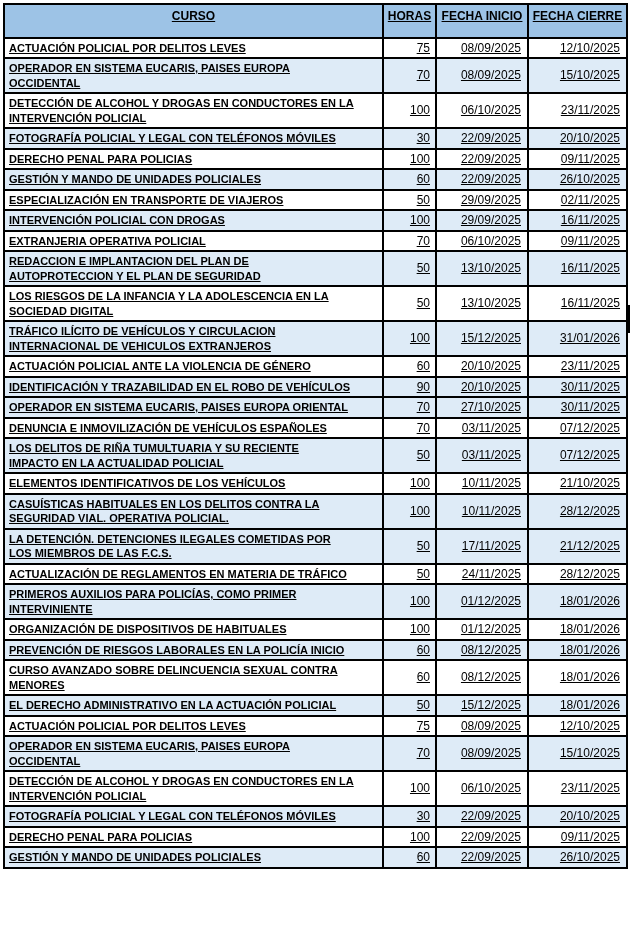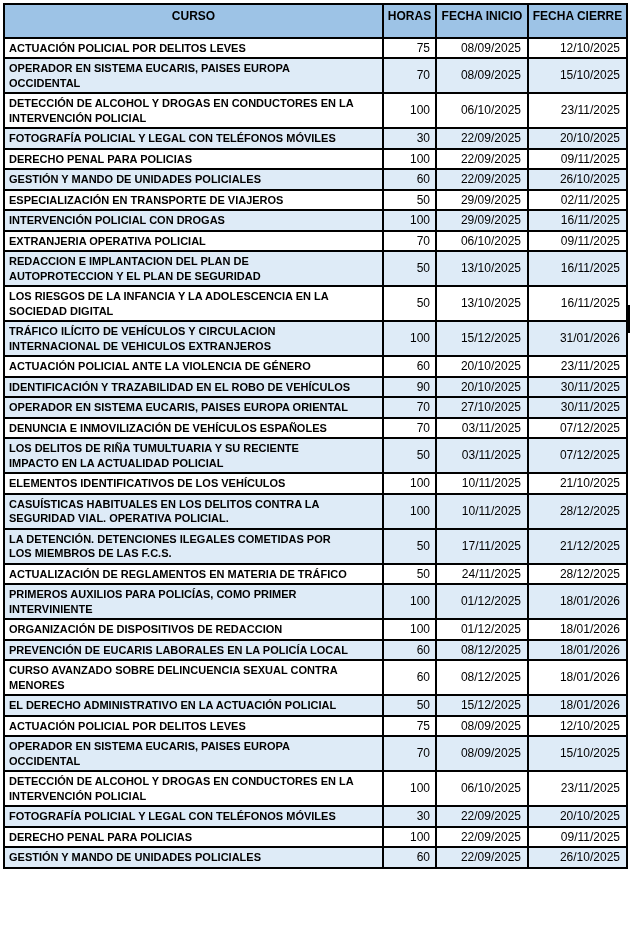--- a/index.html
+++ b/index.html
@@ -14,20 +14,21 @@
     width: 632px;
     height: 926px;
     padding: 3px 0 0 3px;
     box-sizing: border-box;
     overflow: hidden;
   }
   table.course-table {
     border-collapse: collapse;
     table-layout: fixed;
     width: 623px;
+    text-decoration: underline;
   }
   col.c-curso  { width: 379px; }
   col.c-horas  { width: 53px; }
   col.c-inicio { width: 92px; }
   col.c-cierre { width: 99px; }
 
   th, td {
     border: 2px solid var(--border, #000);
     box-sizing: border-box;
     line-height: 14.5px;
@@ -233,27 +234,27 @@
           <td class="fecha_cierre">28/12/2025</td>
         </tr>
         <tr class="stripe">
           <td class="curso">PRIMEROS AUXILIOS PARA POLICÍAS, COMO PRIMER
 INTERVINIENTE</td>
           <td class="horas">100</td>
           <td class="fecha_inicio">01/12/2025</td>
           <td class="fecha_cierre">18/01/2026</td>
         </tr>
         <tr>
-          <td class="curso">ORGANIZACIÓN DE DISPOSITIVOS DE REDACCION</td>
+          <td class="curso">ORGANIZACIÓN DE DISPOSITIVOS DE HABITUALES</td>
           <td class="horas">100</td>
           <td class="fecha_inicio">01/12/2025</td>
           <td class="fecha_cierre">18/01/2026</td>
         </tr>
         <tr class="stripe">
-          <td class="curso">PREVENCIÓN DE EUCARIS LABORALES EN LA POLICÍA LOCAL</td>
+          <td class="curso">PREVENCIÓN DE RIESGOS LABORALES EN LA POLICÍA INICIO</td>
           <td class="horas">60</td>
           <td class="fecha_inicio">08/12/2025</td>
           <td class="fecha_cierre">18/01/2026</td>
         </tr>
         <tr>
           <td class="curso">CURSO AVANZADO SOBRE DELINCUENCIA SEXUAL CONTRA
 MENORES</td>
           <td class="horas">60</td>
           <td class="fecha_inicio">08/12/2025</td>
           <td class="fecha_cierre">18/01/2026</td>

